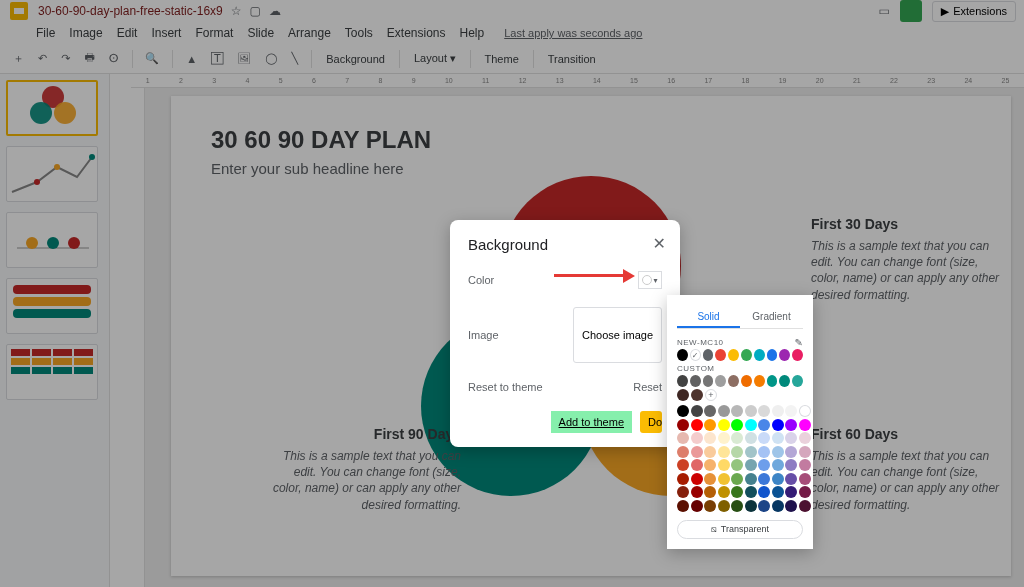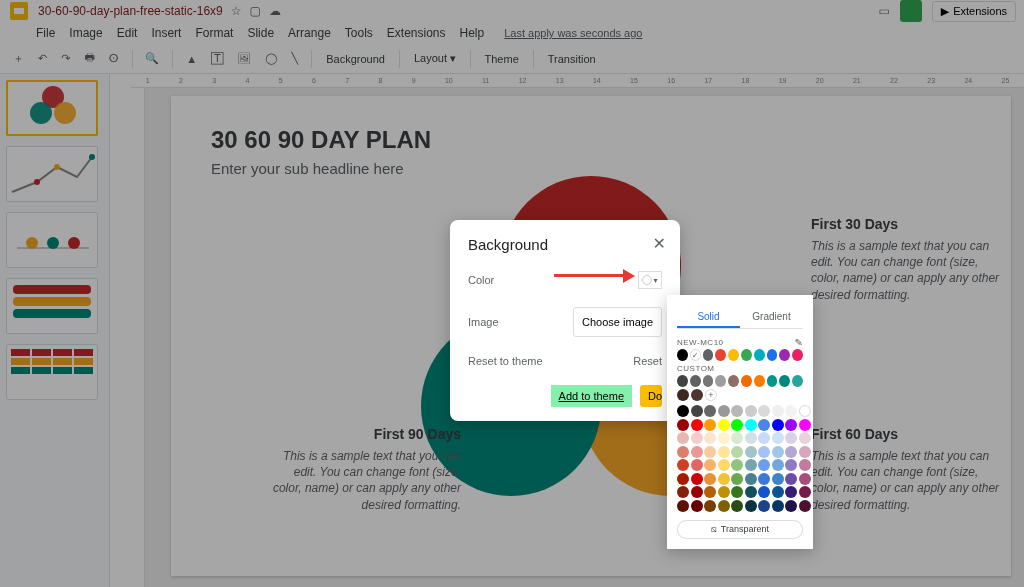--- a/index.html
+++ b/index.html
@@ -60,21 +60,21 @@
 .tb-90 { top: 330px; left: 100px; text-align: right; }
 
 
 .dialog { position: absolute; left: 450px; top: 220px; width: 230px; background: #fff; border-radius: 8px; box-shadow: 0 4px 16px rgba(0,0,0,.25); z-index: 100; padding: 16px 18px 14px; font-size: 12px; color: #3c4043; }
 .dialog h3 { font-size: 15px; font-weight: 400; color: #202124; }
 .dlg-close { position: absolute; top: 14px; right: 14px; color: #5f6368; cursor: pointer; font-size: 16px; }
 .dlg-row { display: flex; align-items: center; justify-content: space-between; margin-top: 18px; color: #5f6368; font-size: 11px; }
 .color-swatch-btn { width: 24px; height: 18px; border: 1px solid #dadce0; background: #fff; display:flex; align-items:center; justify-content:center; gap:1px;}
 .color-swatch-btn .sw { width:10px; height:10px; border:1px solid #ccc; border-radius:50%; background:#fff;}
 .color-swatch-btn .caret { font-size:8px; color:#5f6368;}
-.choose-btn { border: 1px solid #dadce0; background: #fff; padding: 8px 8px; font-size: 11px; border-radius: 3px; }
+.choose-btn { border: 1px solid #dadce0; background: #fff; padding: 21px 8px; font-size: 11px; border-radius: 3px; }
 .dlg-footer { display:flex; gap:8px; margin-top:18px; justify-content:flex-end;}
 .add-theme-btn { border:none; background:#86efac; padding:5px 8px; font-size:11px;text-decoration:underline; }
 .done-btn { border:none; background:#fbbc04; padding:5px 8px; font-size:11px; border-radius:3px; overflow:hidden; width:22px; }
 
 
 .arrow { position:absolute; left:554px; top:274px; z-index:101; pointer-events:none;}
 .arrow-line { width:70px; height:3px; background:#e53935; }
 .arrow-head { width:0; height:0; border-top:7px solid transparent; border-bottom:7px solid transparent; border-left:12px solid #e53935; position:absolute; right:-11px; top:-5px;}
 
 

